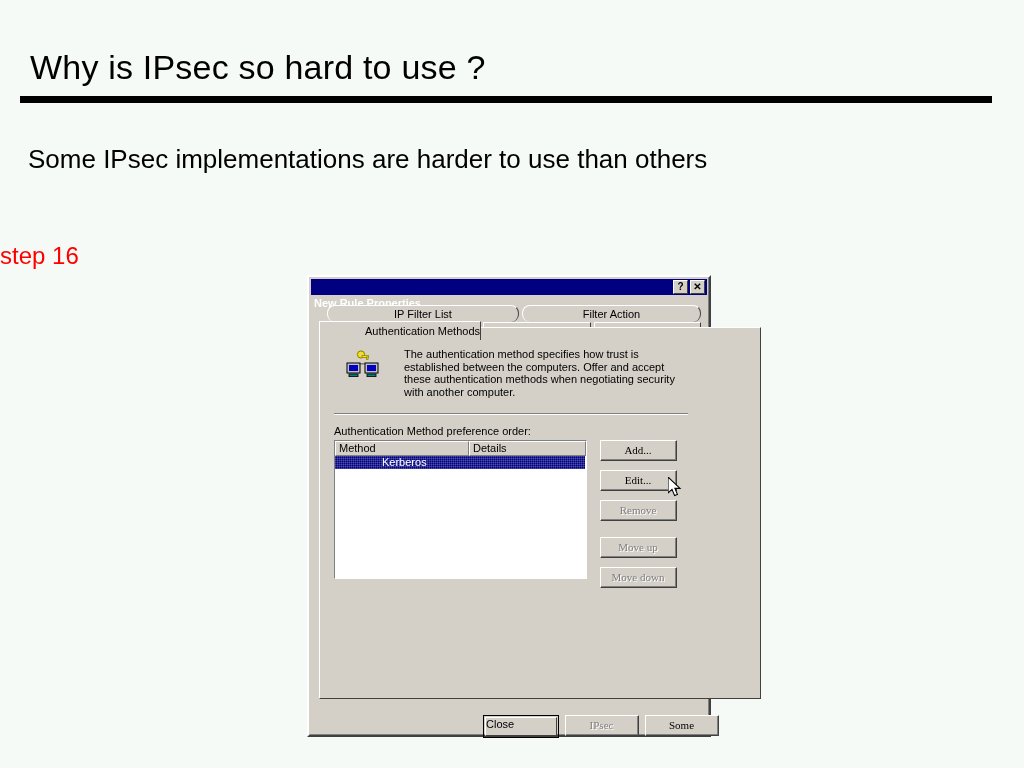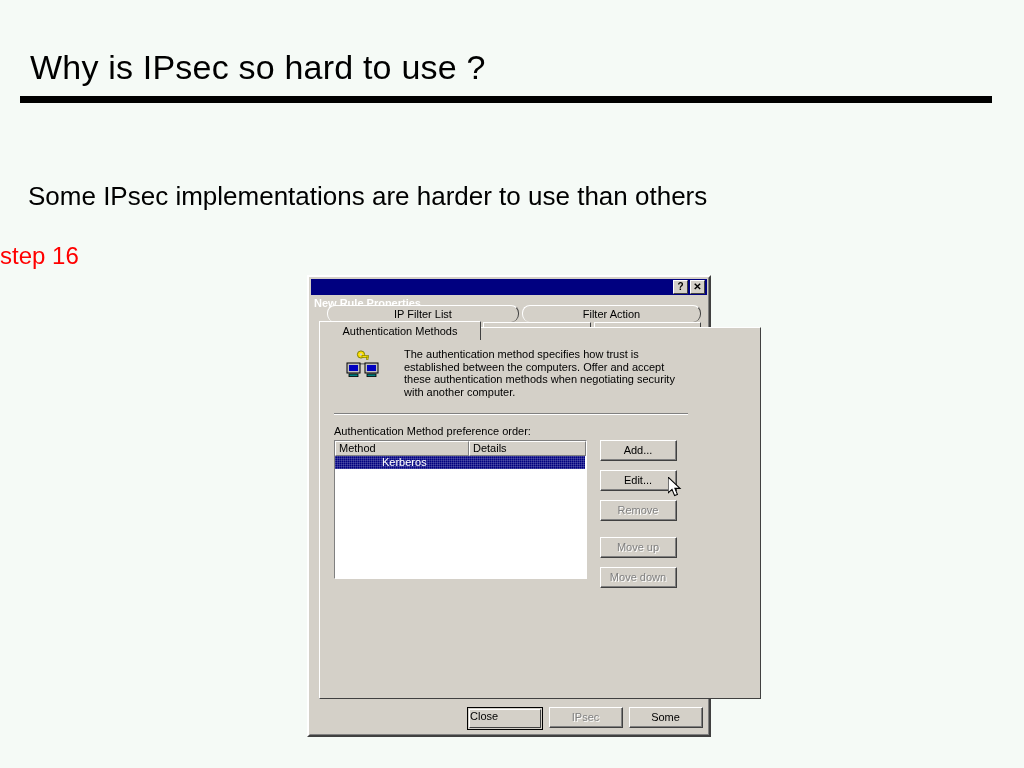--- a/index.html
+++ b/index.html
@@ -33,21 +33,20 @@
     height: 7px;
     background: #000000;
   }
   .slide-subtitle {
     position: absolute;
     left: 28px;
     top: 144px;
     font-size: 26px;
     color: #000000;
     white-space: nowrap;
-    margin-top: 37px;
   }
   .step-label {
     position: absolute;
     left: 0;
     top: 242px;
     width: 1024px;
     text-align: left;
     font-size: 24px;
     color: #ff0000;
   }
@@ -141,20 +140,21 @@
   }
   .tab.row1 { top: 0px; border-radius: 8px; }
   .tab.row2 { top: 17px; height: 18px; }
   .tab.active {
     background: #d4d0c8;
     height: 19px;
     top: 16px;
     z-index: 5;
     border-bottom: none;
     line-height: 18px;
+    text-align: right;
   }
 
   .tabpanel {
     position: absolute;
     left: 10px; top: 50px;
     width: 442px; height: 372px;
     background: #d4d0c8;
     border-top: 1px solid #ffffff;
     border-left: 1px solid #ffffff;
     border-right: 1px solid #404040;
@@ -246,21 +246,21 @@
     left: 280px; top: 112px;
     width: 80px;
   }
   .btn {
     background: #d4d0c8;
     border-top: 1px solid #ffffff;
     border-left: 1px solid #ffffff;
     border-right: 1px solid #404040;
     border-bottom: 1px solid #404040;
     box-sizing: border-box;
-    font-family: Liberation Sans, sans-serif;
+    font-family: Liberation Serif, serif;
     font-size: 11px;
     color: #000000;
     text-align: center;
     cursor: default;
     position: relative;
     white-space: nowrap;
   }
   .btn .inner {
     position: absolute;
     left: 0; top: 0; right: 0; bottom: 0;
@@ -283,21 +283,22 @@
   .sidebtn.gap { margin-bottom: 16px; }
 
   .bottombar {
     position: absolute;
     left: 0; top: 426px;
     width: 400px; height: 32px;
   }
   .botbtn {
     position: absolute;
     width: 74px; height: 21px;
-    top: 4px;
+    top: 12px;
+    margin-left: 16px;
   }
   .botbtn.b0 { left: 158px; }
   .botbtn.b1 { left: 240px; }
   .botbtn.b2 { left: 320px; }
   .botbtn.default {
     border-top: 1px solid #000000;
     border-left: 1px solid #000000;
     border-right: 1px solid #000000;
     border-bottom: 1px solid #000000;
   }

